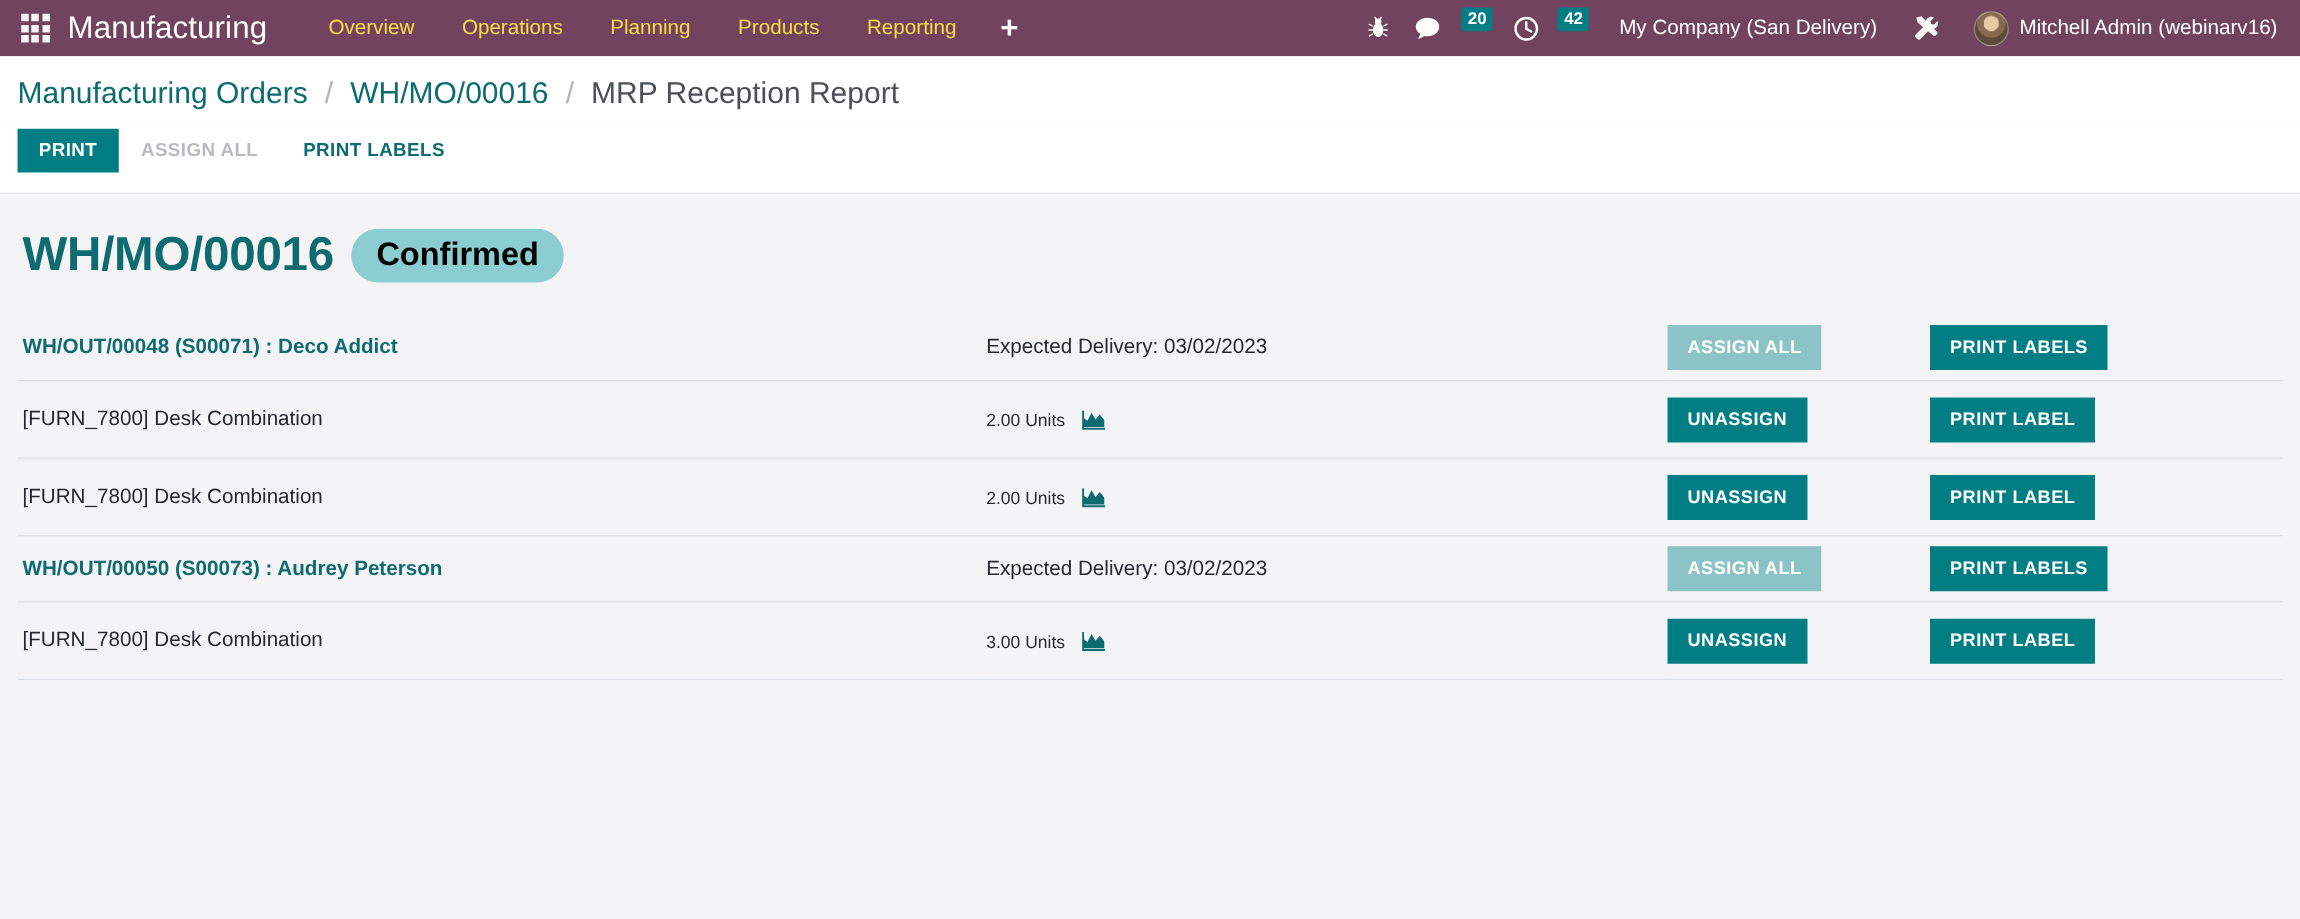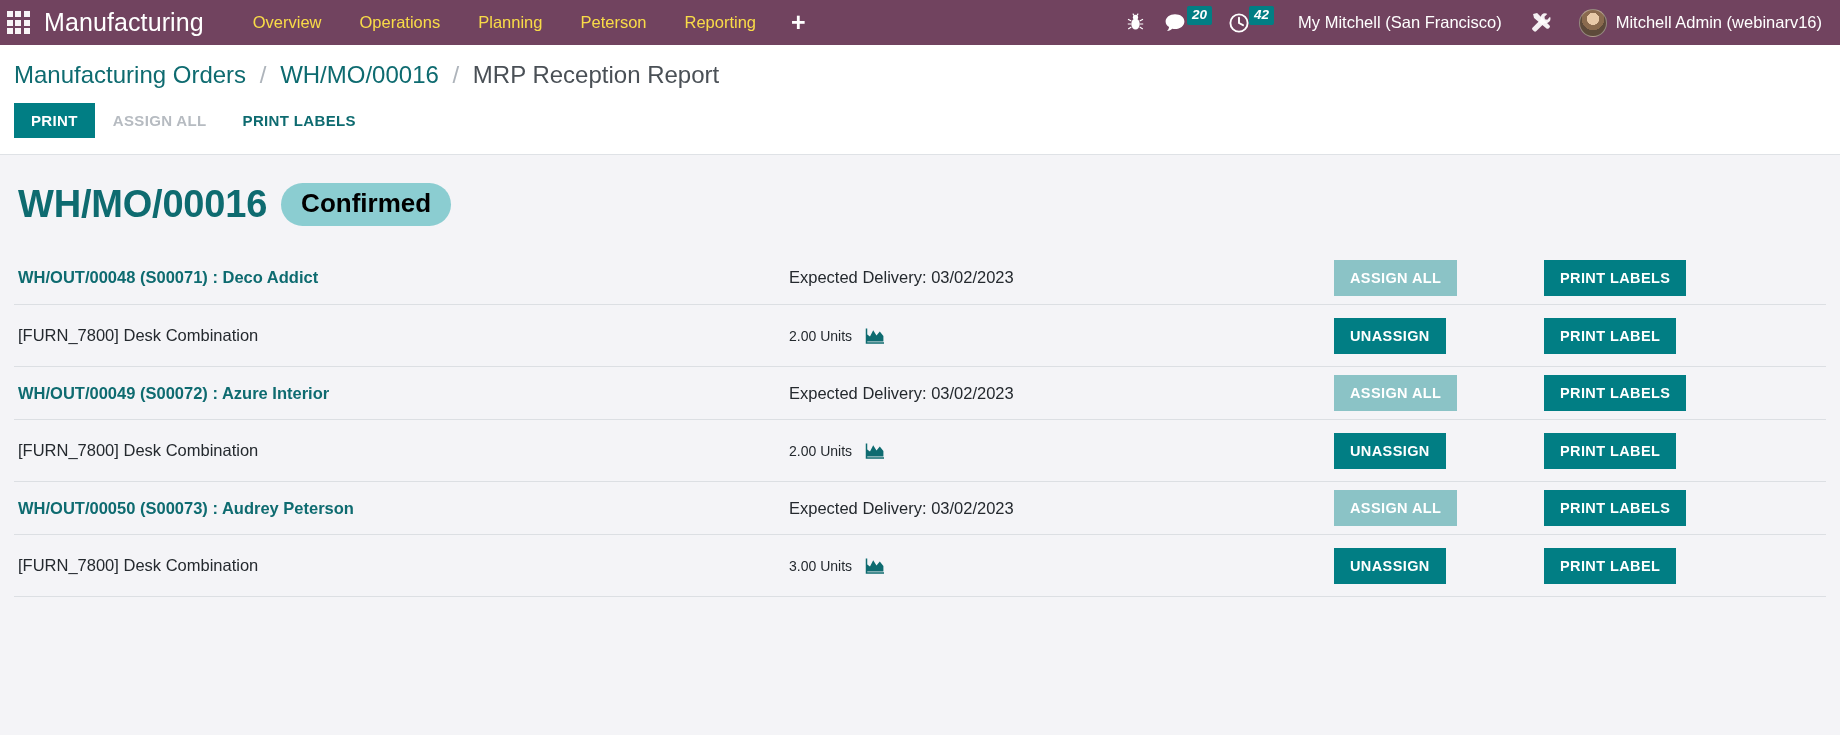--- a/index.html
+++ b/index.html
@@ -16,21 +16,21 @@
     color: #24292e;
     -webkit-font-smoothing: antialiased;
   }
 
   
   .navbar {
     height: 45px;
     background: #71435f;
     display: flex;
     align-items: center;
-    padding: 0 14px 0 2px;
+    padding: 0 14px 0 12px;
     color: #ffffff;
     white-space: nowrap;
   }
 
   .apps-grid {
     width: 32px;
     height: 45px;
     display: flex;
     align-items: center;
     justify-content: center;
@@ -96,22 +96,21 @@
     align-items: center;
     cursor: pointer;
   }
 
   .counter {
     display: flex;
     align-items: center;
     padding: 0 6px;
     height: 45px;
     cursor: pointer;
-    gap: 3px;
-    font-style: italic;
+    gap: 18px;
   }
   .badge-num {
     background: #017e84;
     color: #ffffff;
     font-size: 13.5px;
     font-weight: 600;
     border-radius: 2px;
     padding: 1px 5px 2px;
     line-height: 1.15;
     position: relative;
@@ -328,21 +327,21 @@
         <i></i>
         <i></i>
     </div>
   </div>
 
   <div class="brand">Manufacturing</div>
 
   <div class="nav-item">Overview</div>
   <div class="nav-item">Operations</div>
   <div class="nav-item">Planning</div>
-  <div class="nav-item">Peterson</div>
+  <div class="nav-item">Products</div>
   <div class="nav-item">Reporting</div>
   <div class="nav-plus">+</div>
 
   <div class="nav-spacer"></div>
 
   <div class="nav-right">
 
     <div class="sys-icon">
       <svg width="17" height="19" viewBox="0 0 17 19" aria-hidden="true">
         <ellipse cx="8.5" cy="11" rx="4.2" ry="5.6" fill="#ffffff"></ellipse>
@@ -364,21 +363,21 @@
     </div>
 
     <div class="counter">
       <svg width="22" height="22" viewBox="0 0 22 22" aria-hidden="true">
         <circle cx="11" cy="11" r="8.6" fill="none" stroke="#ffffff" stroke-width="1.9"></circle>
         <path d="M11 5.8 L11 11 L15 13.2" stroke="#ffffff" stroke-width="1.9" fill="none" stroke-linecap="round"></path>
       </svg>
       <span class="badge-num">42</span>
     </div>
 
-    <div class="company-name">My Mitchell (San Francisco)</div>
+    <div class="company-name">My Company (San Delivery)</div>
 
     <div class="sys-icon">
       <svg width="23" height="23" viewBox="0 0 24 24" aria-hidden="true">
         <path d="M15.6 2.4c-2.5 0-4.5 2-4.5 4.5 0 .6.1 1.2.3 1.7L2.6 17.4
                  c-.6.6-.6 1.6 0 2.2l1.6 1.6c.6.6 1.6.6 2.2 0l8.8-8.8
                  c.5.2 1.1.3 1.7.3 2.5 0 4.5-2 4.5-4.5 0-.8-.2-1.5-.5-2.1
                  l-2.9 2.9-2.4-.5-.5-2.4 2.9-2.9c-.7-.5-1.5-.8-2.4-.8z" fill="#ffffff" opacity=".92"></path>
         <path d="M3.2 3.1 L7.4 2 L20.4 15 c.6.6.6 1.6 0 2.2l-1 1
                  c-.6.6-1.6.6-2.2 0L4.2 7.2 z" fill="#ffffff" opacity=".92"></path>
       </svg>
@@ -452,34 +451,20 @@
           </span>
         </td>
         <td>
           <button class="btn-unassign">UNASSIGN</button>
         </td>
         <td>
           <button class="btn-print-label">PRINT LABEL</button>
         </td>
       </tr>
 
-      <tr class="group-row">
-        <td>
-          <a class="picking-link">WH/OUT/00049 (S00072) : Azure Interior</a>
-        </td>
-        <td>
-          <span class="expected">Expected Delivery: 03/02/2023</span>
-        </td>
-        <td>
-          <button class="btn-assign-all">ASSIGN ALL</button>
-        </td>
-        <td>
-          <button class="btn-print-labels">PRINT LABELS</button>
-        </td>
-      </tr>
       <tr class="line-row">
         <td>
           <span class="product-name">[FURN_7800] Desk Combination</span>
         </td>
         <td>
           <span class="qty-cell">
             <span>2.00 Units</span>
             <span class="chart-icon">
               <svg width="20" height="18" viewBox="0 0 20 18" aria-hidden="true">
                 <path d="M1.5 14.5 L1.5 7 L5 9.5 L8.2 3.2 L11.5 8.5 L14.8 4.6 L18.4 9 L18.4 14.5 Z" fill="#0e6b70"></path>

